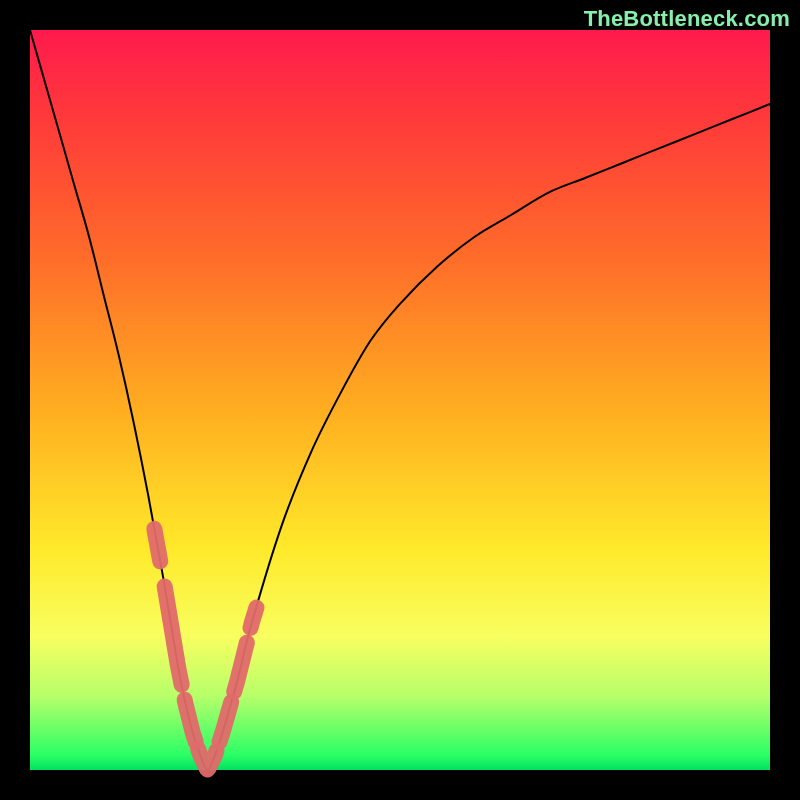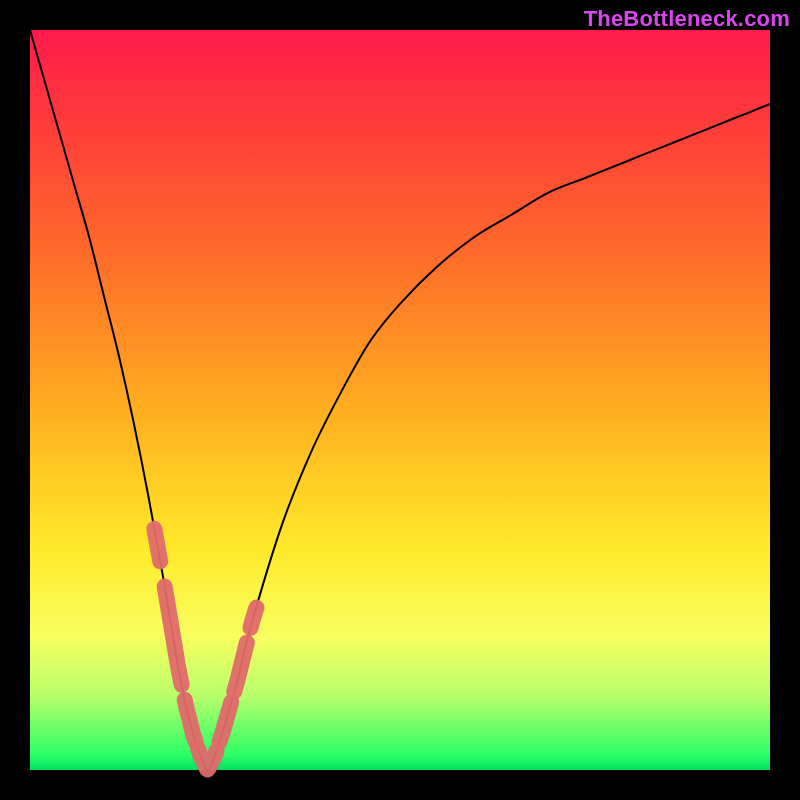--- a/index.html
+++ b/index.html
@@ -35,21 +35,21 @@
       #f8ff60 82%,
       #b7ff6a 90%,
       #2bff66 98%,
       #00e060 100%
     );
   }
   .watermark {
     position: absolute;
     top: 6px;
     right: 10px;
-    color: #d946ef;
+    color: #86efac;
     font-size: 22px;
     font-weight: 600;
     letter-spacing: 0.2px;
     user-select: none;
   }
   svg.curve {
     position: absolute;
     left: 0;
     top: 0;
     width: 740px;

